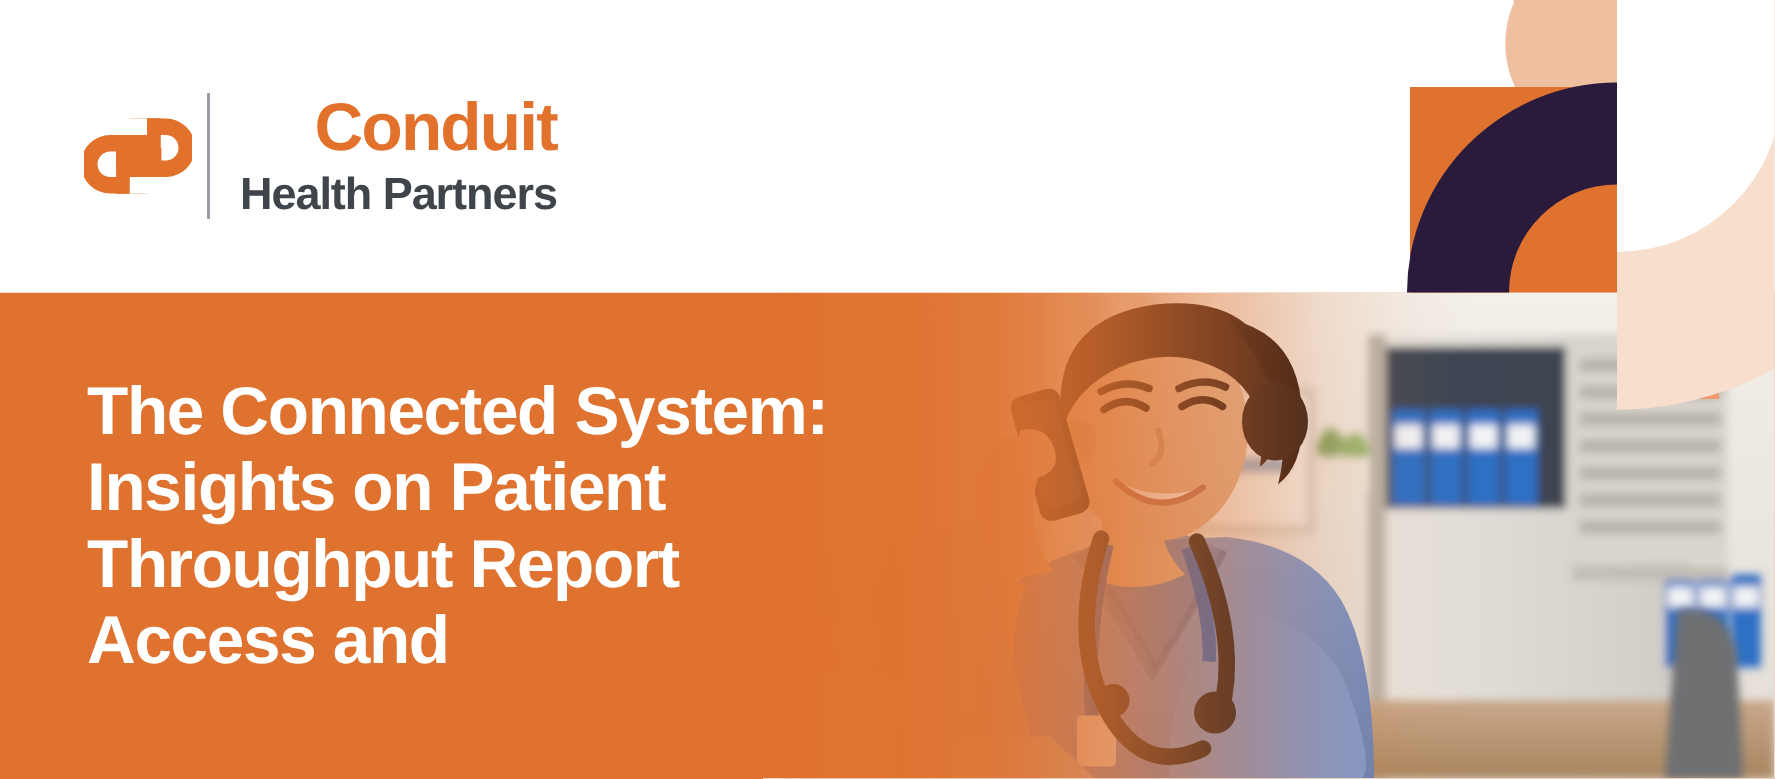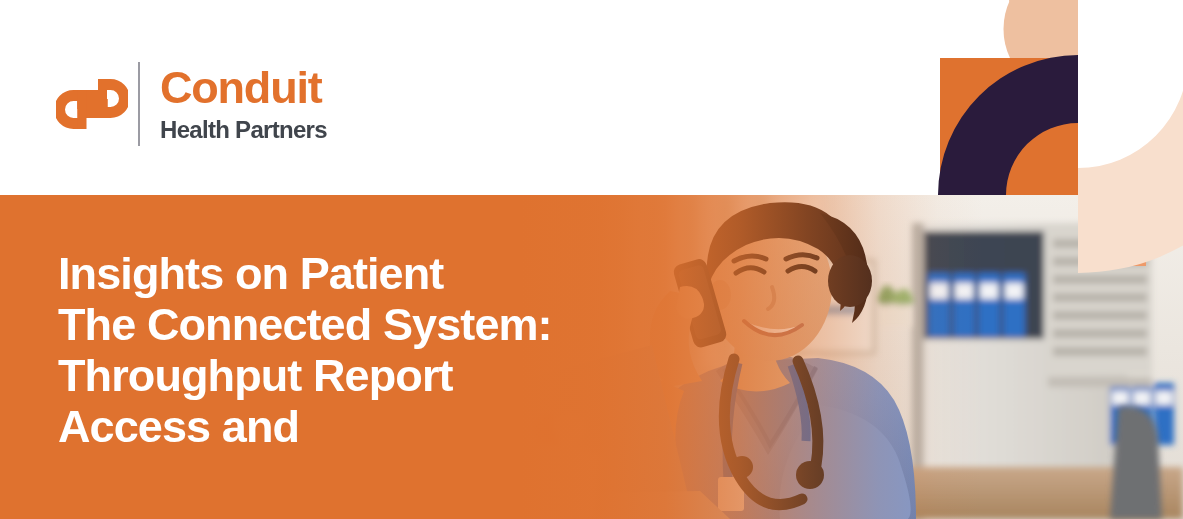--- a/index.html
+++ b/index.html
@@ -13,24 +13,24 @@
 
   .logo-lockup { position:absolute; left:56px; top:58px; height:92px; display:flex; align-items:center; z-index:12; }
 
   .logo-mark { width:72px; height:82px; flex:0 0 72px; display:block; }
 
   .logo-divider { width:2px; height:84px; background:#9b9ba3; margin-left:10px; margin-right:20px; flex:0 0 2px; }
 
   .logo-words { display:flex; flex-direction:column; justify-content:center; line-height:1; }
   .logo-word-top {
     font-size:45px; font-weight:bold; color:#E2712C; letter-spacing:-1.2px;
-    font-family:"Liberation Sans", sans-serif; line-height:1.02;
+    font-family:"Liberation Sans", sans-serif; line-height:1.02;text-align:right;
   }
   .logo-word-bottom {
-    font-size:24px; font-weight:bold; color:#40454C; letter-spacing:-0.7px;
+    font-size:30px; font-weight:bold; color:#40454C; letter-spacing:-0.7px;
     font-family:"Liberation Sans", sans-serif; line-height:1.05; margin-top:6px;
   }
 
   
   .decor { position:absolute; right:0; top:0; width:263px; height:270px; z-index:8; pointer-events:none; }
 
   
   .decor-svg { position:absolute; right:0; top:0; width:263px; height:275px; display:block; }
 
   
@@ -309,19 +309,19 @@
       </svg>
       <div class="photo-fade"></div>
     </div>
 
     <div style="position:absolute; left:0; top:0; width:1183px; height:324px;"></div>
   </div>
 
   <div class="salmon-disc"></div>
 
   <div class="headline">
+    <span class="hl-line">The Connected System:</span>
     <span class="hl-line">Insights on Patient</span>
-    <span class="hl-line">The Connected System:</span>
     <span class="hl-line">Throughput Report</span>
     <span class="hl-line">Access and</span>
   </div>
 
 </div>
 
 </body></html>

